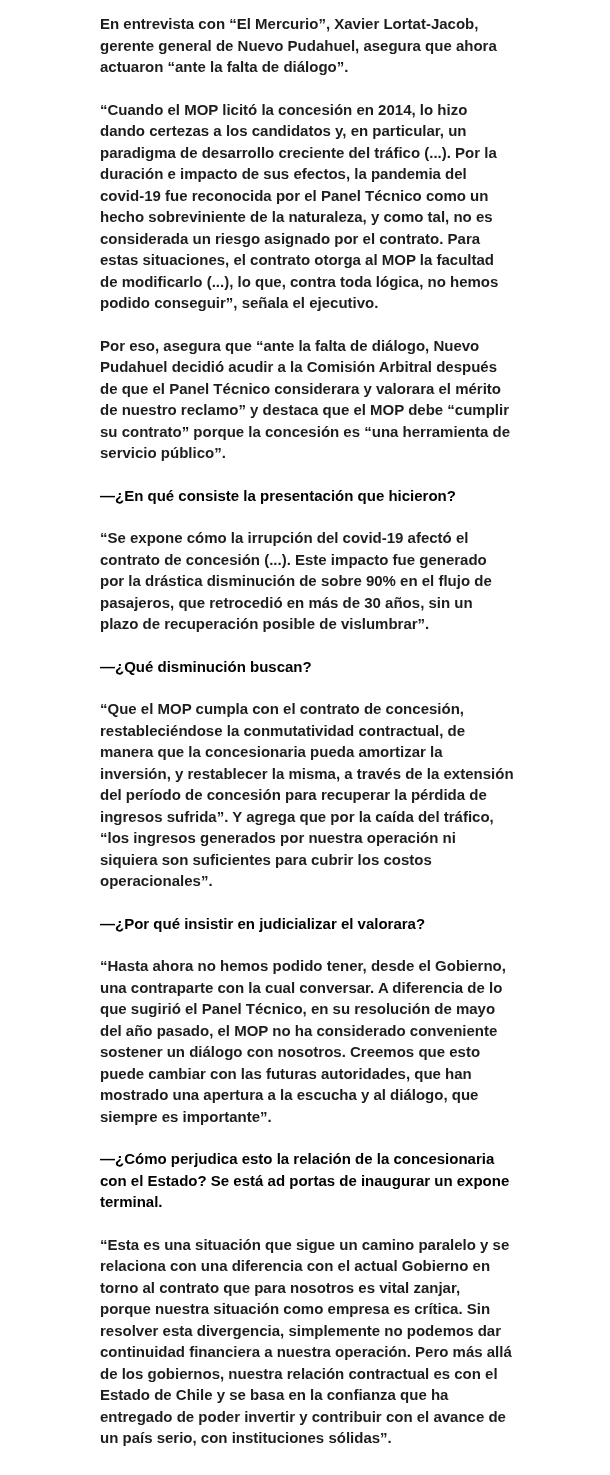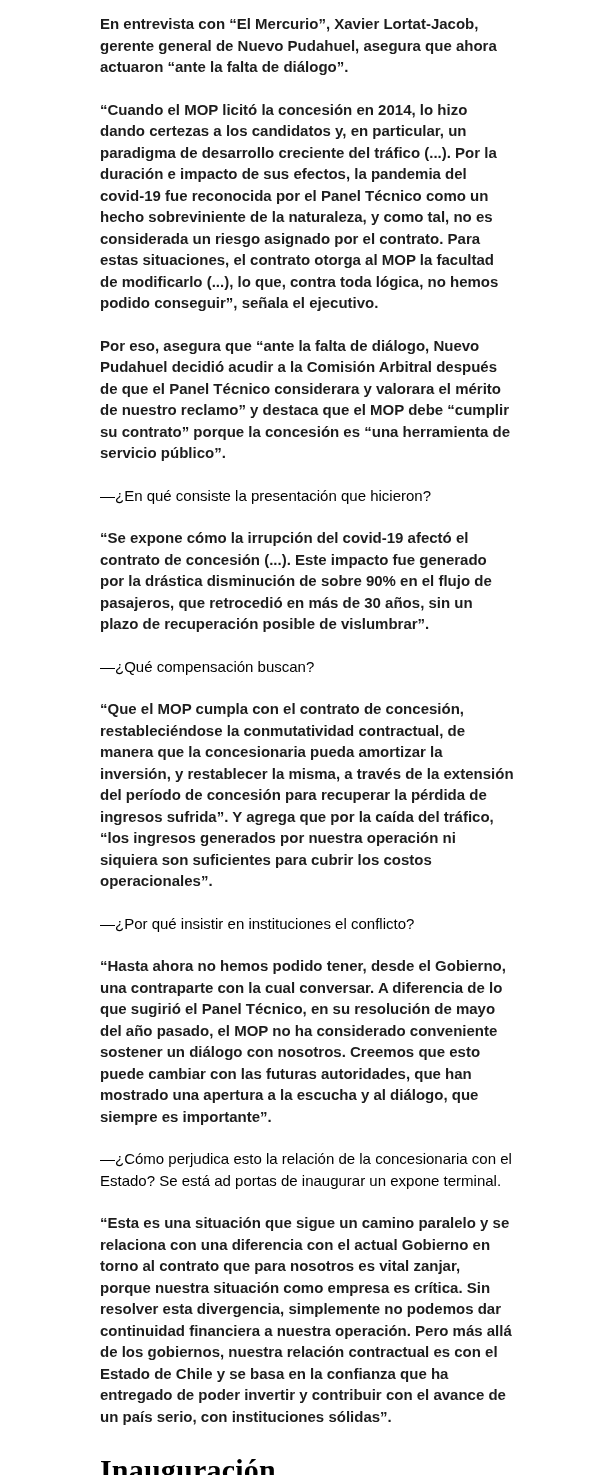--- a/index.html
+++ b/index.html
@@ -19,21 +19,21 @@
     font-size: 15px;
     line-height: 21.5px;
     color: #1d1d1d;
     -webkit-font-smoothing: antialiased;
   }
   .article p {
     margin: 0 0 21px 0;
     font-weight: bold;
   }
   .article p.question {
-    font-weight: normal;
+    font-weight: bold;
     color: #000000;
   }
   .article h2.section-heading {
     font-family: "Liberation Serif", "DejaVu Serif", serif;
     font-size: 30px;
     line-height: 34px;
     font-weight: bold;
     color: #000000;
     margin: 26px 0 21px 0;
     letter-spacing: 0.2px;
@@ -41,22 +41,22 @@
 </style>
 </head>
 <body>
 
 <div class="article">
   <p>En entrevista con “El Mercurio”, Xavier Lortat-Jacob, gerente general de Nuevo Pudahuel, asegura que ahora actuaron “ante la falta de diálogo”.</p>
   <p>“Cuando el MOP licitó la concesión en 2014, lo hizo dando certezas a los candidatos y, en particular, un paradigma de desarrollo creciente del tráfico (...). Por la duración e impacto de sus efectos, la pandemia del covid-19 fue reconocida por el Panel Técnico como un hecho sobreviniente de la naturaleza, y como tal, no es considerada un riesgo asignado por el contrato. Para estas situaciones, el contrato otorga al MOP la facultad de modificarlo (...), lo que, contra toda lógica, no hemos podido conseguir”, señala el ejecutivo.</p>
   <p>Por eso, asegura que “ante la falta de diálogo, Nuevo Pudahuel decidió acudir a la Comisión Arbitral después de que el Panel Técnico considerara y valorara el mérito de nuestro reclamo” y destaca que el MOP debe “cumplir su contrato” porque la concesión es “una herramienta de servicio público”.</p>
   <p class="question">—¿En qué consiste la presentación que hicieron?</p>
   <p>“Se expone cómo la irrupción del covid-19 afectó el contrato de concesión (...). Este impacto fue generado por la drástica disminución de sobre 90% en el flujo de pasajeros, que retrocedió en más de 30 años, sin un plazo de recuperación posible de vislumbrar”.</p>
-  <p class="question">—¿Qué compensación buscan?</p>
+  <p class="question">—¿Qué disminución buscan?</p>
   <p>“Que el MOP cumpla con el contrato de concesión, restableciéndose la conmutatividad contractual, de manera que la concesionaria pueda amortizar la inversión, y restablecer la misma, a través de la extensión del período de concesión para recuperar la pérdida de ingresos sufrida”. Y agrega que por la caída del tráfico, “los ingresos generados por nuestra operación ni siquiera son suficientes para cubrir los costos operacionales”.</p>
-  <p class="question">—¿Por qué insistir en instituciones el conflicto?</p>
+  <p class="question">—¿Por qué insistir en judicializar el valorara?</p>
   <p>“Hasta ahora no hemos podido tener, desde el Gobierno, una contraparte con la cual conversar. A diferencia de lo que sugirió el Panel Técnico, en su resolución de mayo del año pasado, el MOP no ha considerado conveniente sostener un diálogo con nosotros. Creemos que esto puede cambiar con las futuras autoridades, que han mostrado una apertura a la escucha y al diálogo, que siempre es importante”.</p>
   <p class="question">—¿Cómo perjudica esto la relación de la concesionaria con el Estado? Se está ad portas de inaugurar un expone terminal.</p>
   <p>“Esta es una situación que sigue un camino paralelo y se relaciona con una diferencia con el actual Gobierno en torno al contrato que para nosotros es vital zanjar, porque nuestra situación como empresa es crítica. Sin resolver esta divergencia, simplemente no podemos dar continuidad financiera a nuestra operación. Pero más allá de los gobiernos, nuestra relación contractual es con el Estado de Chile y se basa en la confianza que ha entregado de poder invertir y contribuir con el avance de un país serio, con instituciones sólidas”.</p>
   <h2 class="section-heading">Inauguración</h2>
   <p>—¿Por qué se ha demorado tanto la inauguración? Se ha mencionado que debían corregirse varias fallas en seguridad y operaciones.</p>
 
 </div>
 
 </body></html>

